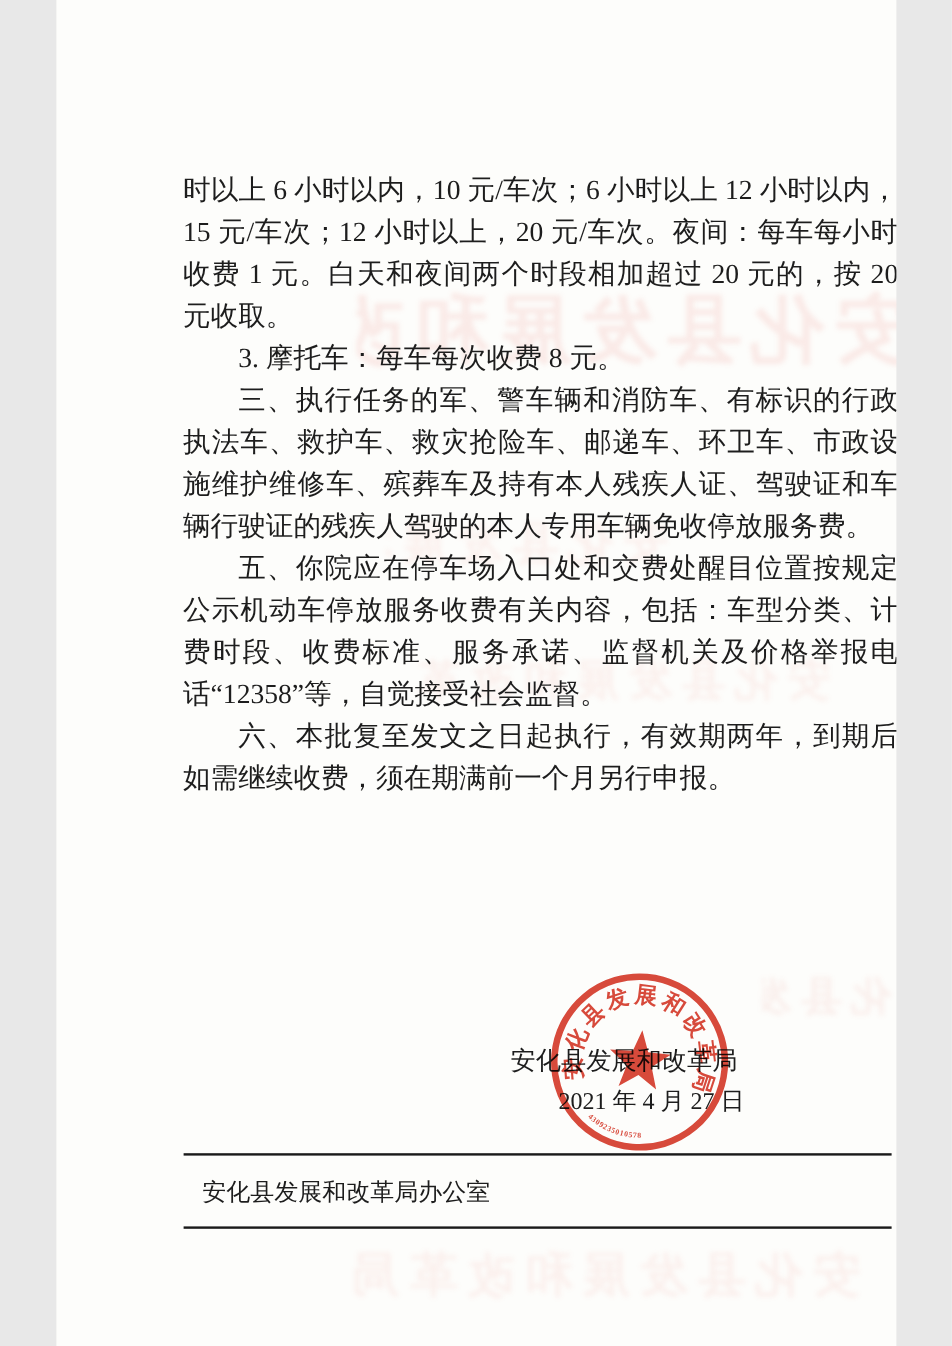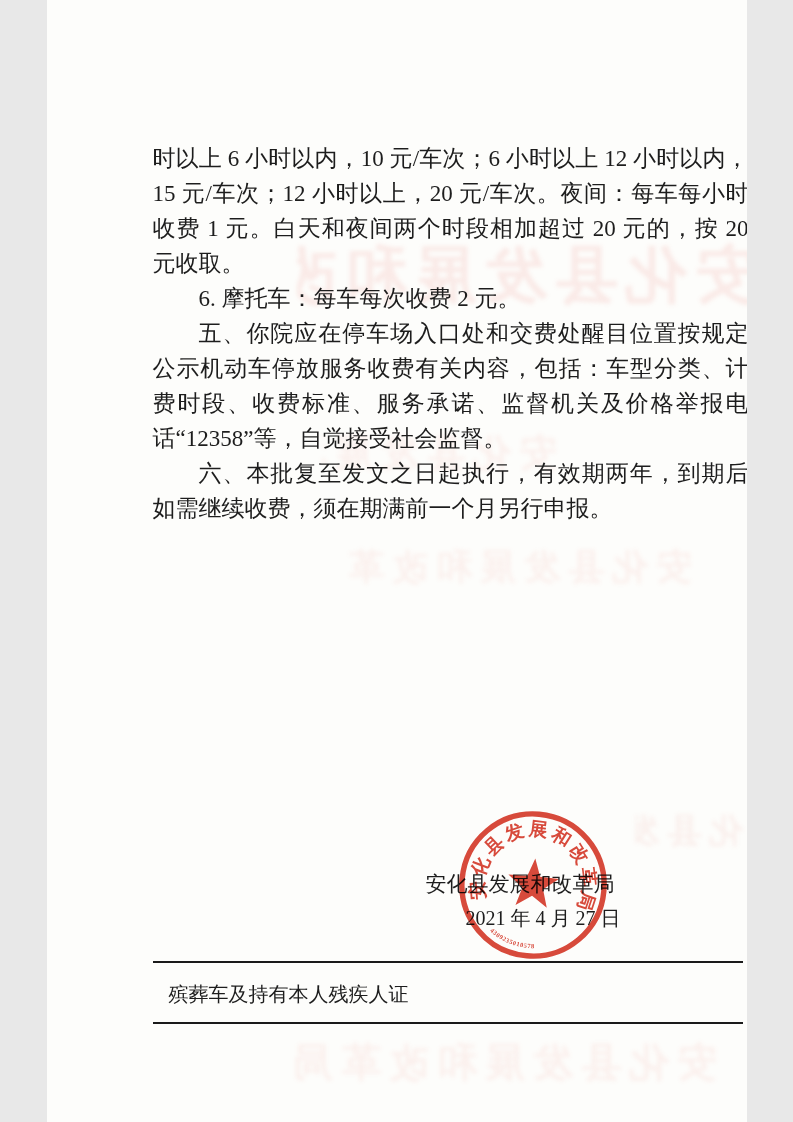--- a/index.html
+++ b/index.html
@@ -91,21 +91,22 @@
 <div class="page">
 
   <div class="bleed bleed-1">安化县发展和改革局</div>
   <div class="bleed bleed-2">安化县发展和改革局</div>
   <div class="bleed bleed-3">安化县发展和改革局</div>
   <div class="bleed bleed-4">安化县发展和改革局</div>
   <div class="bleed bleed-5">安化县发展和改革局</div>
 
   <div class="doc-body">
       <p class="">时以上 6 小时以内，10 元/车次；6 小时以上 12 小时以内，15 元/车次；12 小时以上，20 元/车次。夜间：每车每小时收费 1 元。白天和夜间两个时段相加超过 20 元的，按 20 元收取。</p>
-      <p class="indent">6. 摩托车：每车每次收费 2 元。</p>
+      <p class="indent">3. 摩托车：每车每次收费 8 元。</p>
+      <p class="indent">三、执行任务的军、警车辆和消防车、有标识的行政执法车、救护车、救灾抢险车、邮递车、环卫车、市政设施维护维修车、殡葬车及持有本人残疾人证、驾驶证和车辆行驶证的残疾人驾驶的本人专用车辆免收停放服务费。</p>
       <p class="indent">五、你院应在停车场入口处和交费处醒目位置按规定公示机动车停放服务收费有关内容，包括：车型分类、计费时段、收费标准、服务承诺、监督机关及价格举报电话“12358”等，自觉接受社会监督。</p>
       <p class="indent">六、本批复至发文之日起执行，有效期两年，到期后如需继续收费，须在期满前一个月另行申报。</p>
     </div>
 
   <div class="sig-agency">安化县发展和改革局</div>
   <div class="sig-date">2021 年 4 月 27 日</div>
 
   <svg class="seal" viewBox="0 0 160 160" aria-hidden="true">
     <circle class="ink-stroke" cx="80" cy="80" r="72" stroke-width="5.5"></circle>
     <polygon class="ink-fill" points="80,53 86.5,71.1 105.7,71.7 90.5,83.4 95.9,101.8 80,91 64.1,101.8 69.5,83.4 54.3,71.7 73.5,71.1"></polygon>
@@ -116,17 +117,17 @@
     <text font-size="19" letter-spacing="3">
       <textPath href="#sealArcTop" startOffset="3">安化县发展和改革局</textPath>
     </text>
     <text font-size="6.5" letter-spacing="0.6">
       <textPath href="#sealArcBottom" startOffset="2">4309235010578</textPath>
     </text>
   </svg>
 
   <div class="footer-rule top"></div>
   <div class="footer-row">
-    <span>殡葬车及持有本人残疾人证</span>
+    <span>安化县发展和改革局办公室</span>
   </div>
   <div class="footer-rule bottom"></div>
 
 </div>
 
 </body></html>

